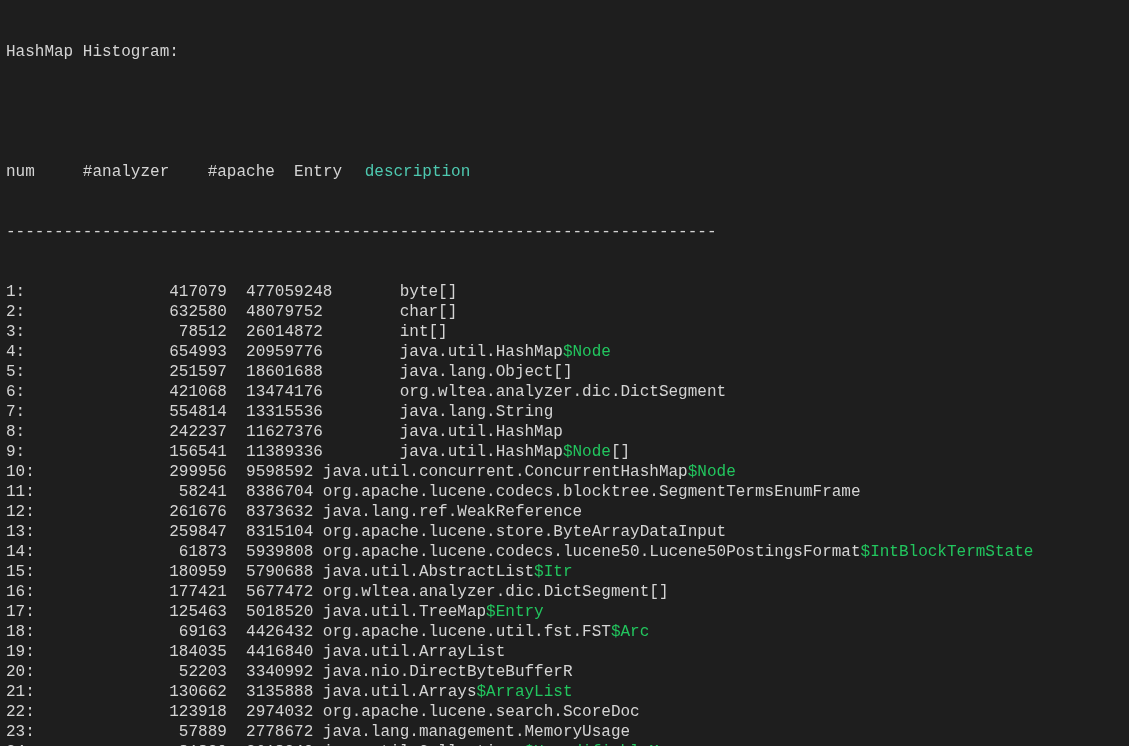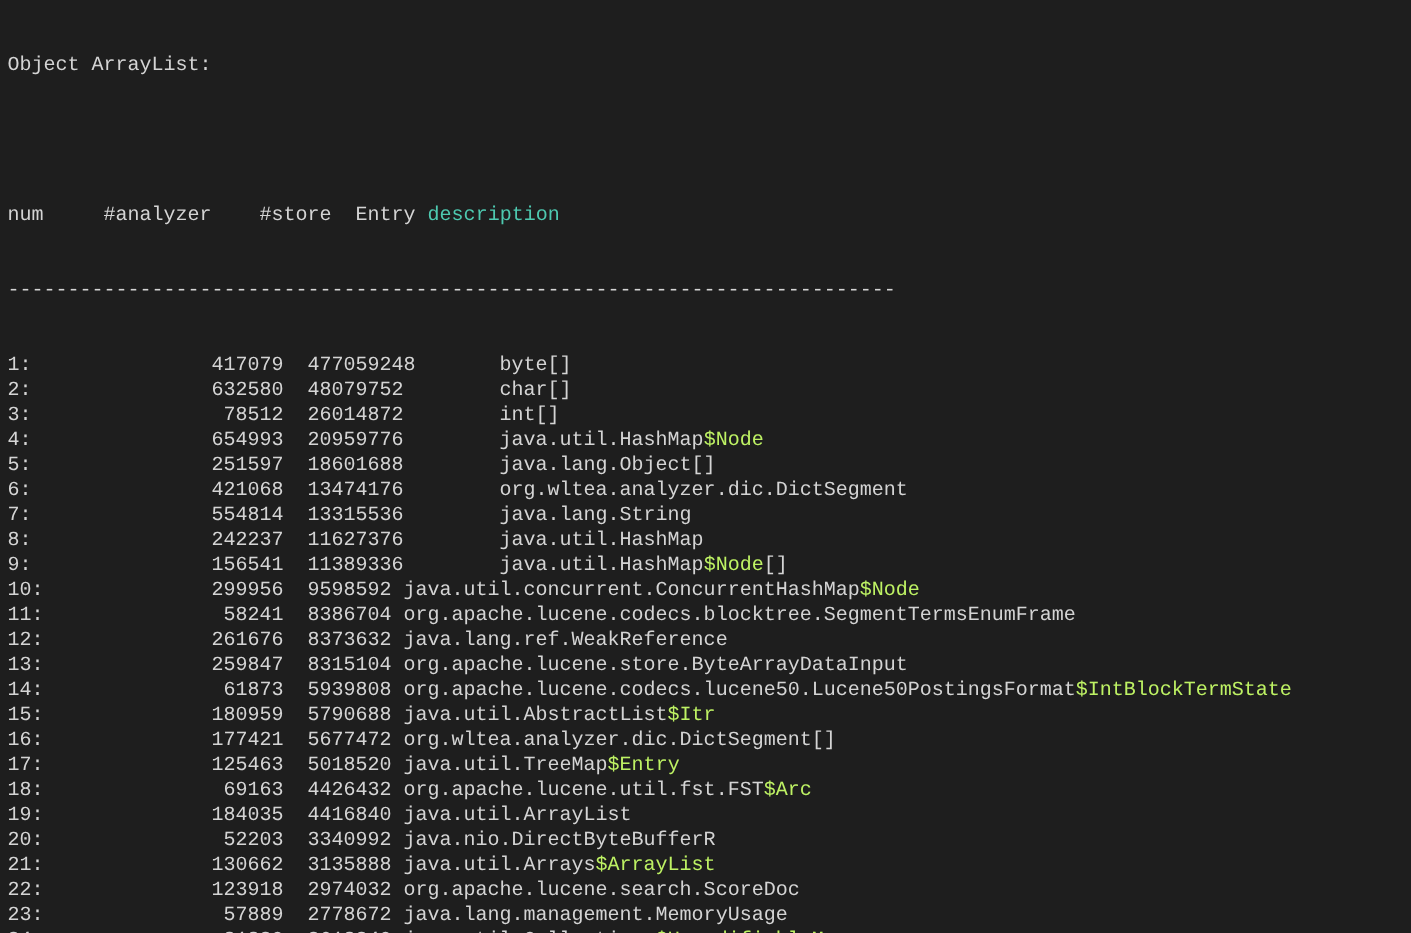--- a/index.html
+++ b/index.html
@@ -12,25 +12,25 @@
     line-height: 1.25;
   }
   .terminal {
     padding: 2px 6px;
     white-space: pre;
     font-family: Consolas, "Courier New", monospace;
   }
   .line {
     white-space: pre;
   }
-  .keyword-cyan { color: #4ec9b0; }   
-  .yellow { color: #bef264; }         
+  .keyword-cyan { color: #4ec9b0; margin-left: 13px; }   
+  .yellow { color: #22c55e; }         
 </style>
 </head>
 <body>
 
 <div class="terminal">
-  <div class="line">Object ArrayList:</div>
+  <div class="line">HashMap Histogram:</div>
   <div class="line"> </div>
-  <div class="line"><span>num</span>     <span>#analyzer</span>    <span>#store</span>  <span>Entry</span> <span class="keyword-cyan">description</span></div>
+  <div class="line"><span>num</span>     <span>#analyzer</span>    <span>#apache</span>  <span>Entry</span> <span class="keyword-cyan">description</span></div>
   <div class="line">--------------------------------------------------------------------------</div>
   <div id="rows"><div class="line"><span>1:               417079  477059248       </span><span>byte[]</span></div><div class="line"><span>2:               632580  48079752        </span><span>char[]</span></div><div class="line"><span>3:                78512  26014872        </span><span>int[]</span></div><div class="line"><span>4:               654993  20959776        </span><span>java.util.HashMap</span><span class="yellow">$Node</span></div><div class="line"><span>5:               251597  18601688        </span><span>java.lang.Object[]</span></div><div class="line"><span>6:               421068  13474176        </span><span>org.wltea.analyzer.dic.DictSegment</span></div><div class="line"><span>7:               554814  13315536        </span><span>java.lang.String</span></div><div class="line"><span>8:               242237  11627376        </span><span>java.util.HashMap</span></div><div class="line"><span>9:               156541  11389336        </span><span>java.util.HashMap</span><span class="yellow">$Node</span><span>[]</span></div><div class="line"><span>10:              299956  9598592 </span><span>java.util.concurrent.ConcurrentHashMap</span><span class="yellow">$Node</span></div><div class="line"><span>11:               58241  8386704 </span><span>org.apache.lucene.codecs.blocktree.SegmentTermsEnumFrame</span></div><div class="line"><span>12:              261676  8373632 </span><span>java.lang.ref.WeakReference</span></div><div class="line"><span>13:              259847  8315104 </span><span>org.apache.lucene.store.ByteArrayDataInput</span></div><div class="line"><span>14:               61873  5939808 </span><span>org.apache.lucene.codecs.lucene50.Lucene50PostingsFormat</span><span class="yellow">$IntBlockTermState</span></div><div class="line"><span>15:              180959  5790688 </span><span>java.util.AbstractList</span><span class="yellow">$Itr</span></div><div class="line"><span>16:              177421  5677472 </span><span>org.wltea.analyzer.dic.DictSegment[]</span></div><div class="line"><span>17:              125463  5018520 </span><span>java.util.TreeMap</span><span class="yellow">$Entry</span></div><div class="line"><span>18:               69163  4426432 </span><span>org.apache.lucene.util.fst.FST</span><span class="yellow">$Arc</span></div><div class="line"><span>19:              184035  4416840 </span><span>java.util.ArrayList</span></div><div class="line"><span>20:               52203  3340992 </span><span>java.nio.DirectByteBufferR</span></div><div class="line"><span>21:              130662  3135888 </span><span>java.util.Arrays</span><span class="yellow">$ArrayList</span></div><div class="line"><span>22:              123918  2974032 </span><span>org.apache.lucene.search.ScoreDoc</span></div><div class="line"><span>23:               57889  2778672 </span><span>java.lang.management.MemoryUsage</span></div><div class="line"><span>24:               81820  2618240 </span><span>java.util.Collections</span><span class="yellow">$UnmodifiableMap</span></div></div>
 </div>
 
 </body></html>

